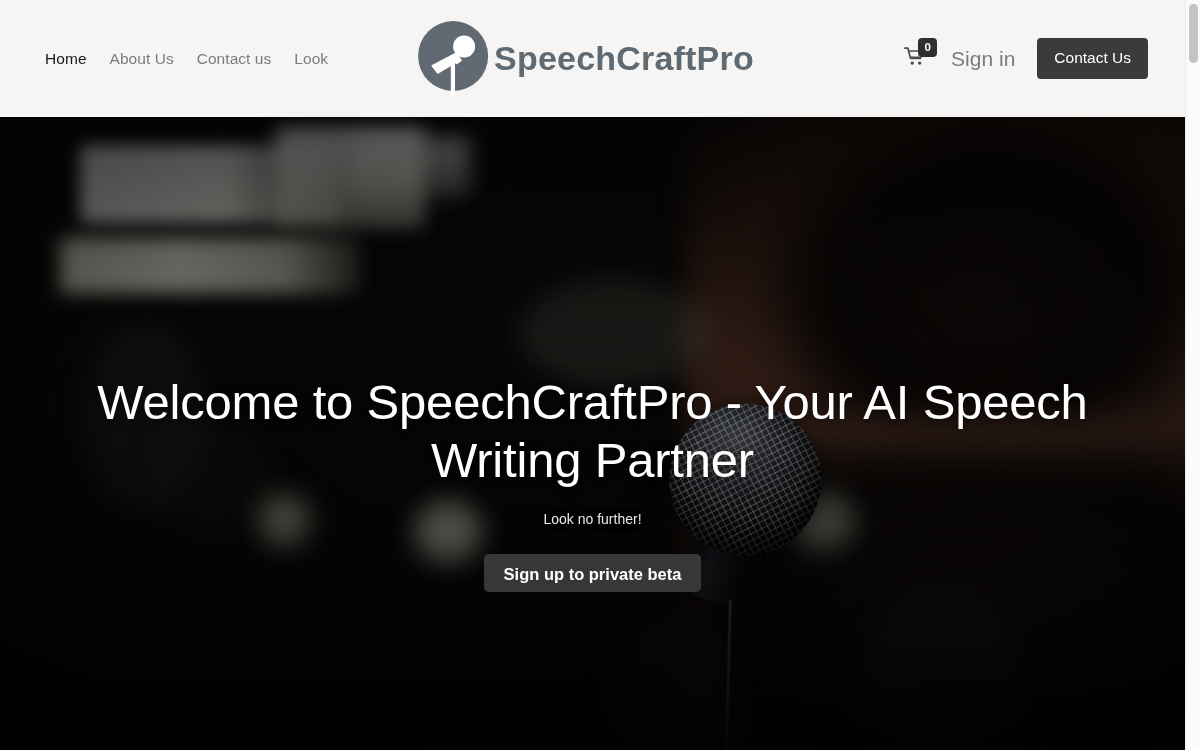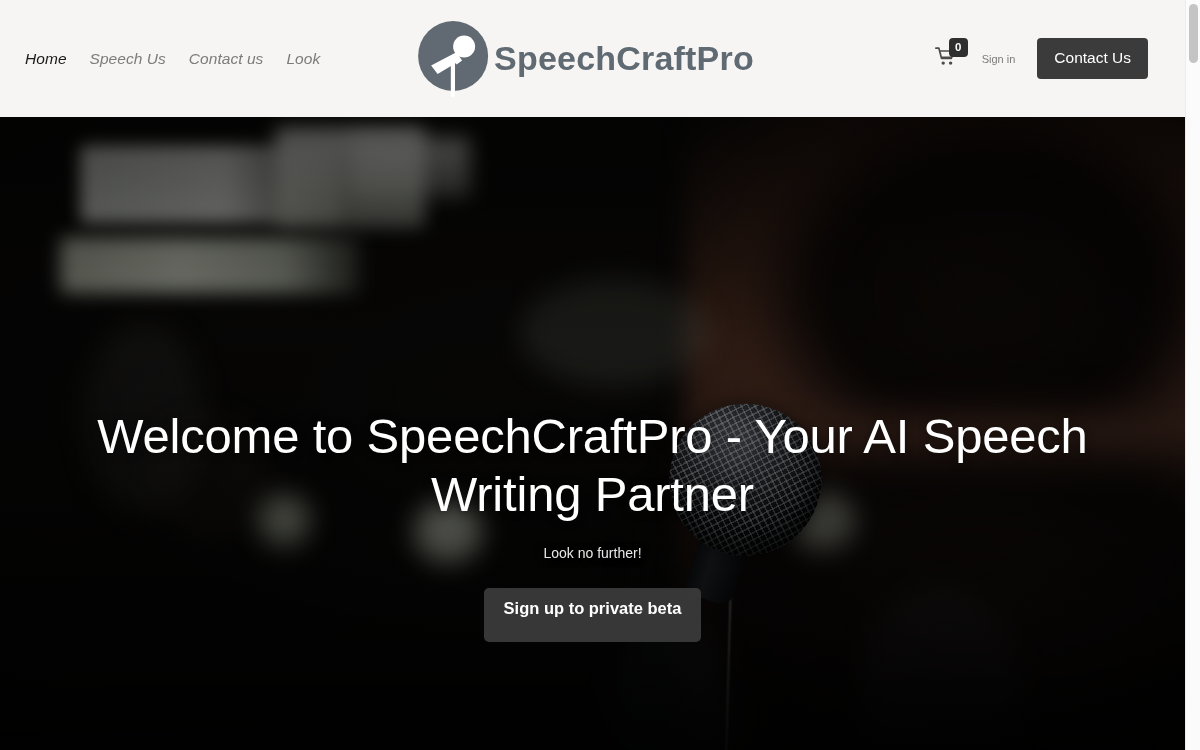--- a/index.html
+++ b/index.html
@@ -37,23 +37,22 @@
     background: #f6f5f3;
     display: flex;
     align-items: center;
     z-index: 5;
   }
 
   .nav-left {
     display: flex;
     align-items: flex-start;
     gap: 23px;
-    padding-left: 25px;
+    padding-left: 45px;
     flex: 0 0 auto;
-    font-style: italic;
   }
   .nav-link {
     font-size: 15.5px;
     color: #7c7c7c;
     text-decoration: none;
     letter-spacing: 0.05px;
     white-space: nowrap;
     cursor: pointer;
   }
   .nav-link.active {
@@ -113,21 +112,21 @@
     border-radius: 4px;
     background: #2f2f2f;
     color: #ffffff;
     font-size: 11.5px;
     font-weight: 700;
     line-height: 19px;
     text-align: center;
   }
 
   .signin-link {
-    font-size: 11px;
+    font-size: 21px;
     color: #7c7c7c;
     text-decoration: none;
     margin-right: 22px;
     white-space: nowrap;
     cursor: pointer;
   }
 
   .btn-contact {
     background: #3b3b3b;
     color: #ffffff;
@@ -289,21 +288,20 @@
     z-index: 3;
   }
   .hero-title {
     width: 1000px;
     font-size: 49px;
     line-height: 58px;
     font-weight: 400;
     color: #ffffff;
     letter-spacing: -0.2px;
     text-shadow: 0 1px 10px rgba(0,0,0,.45);
-    margin-top: 34px;
   }
   .hero-sub {
     margin-top: 26px;
     font-size: 17.5px;
     line-height: 26px;
     color: #f2f2f2;
     font-weight: 400;
     text-shadow: 0 1px 8px rgba(0,0,0,.5);
   }
   .hero-sub2 {
@@ -316,21 +314,21 @@
   }
   .btn-beta {
     margin-top: 22px;
     background: rgba(63,63,63,.88);
     color: #ffffff;
     border: none;
     border-radius: 5px;
     font-family: "Liberation Sans", sans-serif;
     font-size: 16.5px;
     font-weight: 700;
-    padding: 11px 20px 24px;
+    padding: 11px 20px 8px;
     cursor: pointer;
     white-space: nowrap;
   }
 
   
   .scrollbar {
     position: absolute;
     right: 0; top: 0;
     width: 15px;
     height: 750px;
@@ -353,21 +351,21 @@
 <body>
 
 <div class="viewport">
 
   <div class="page">
 
     <header class="site-header">
 
       <nav class="nav-left">
         <a class="nav-link active" href="#">Home</a>
-        <a class="nav-link" href="#">Speech Us</a>
+        <a class="nav-link" href="#">About Us</a>
         <a class="nav-link" href="#">Contact us</a>
         <a class="nav-link" href="#">Look</a>
       </nav>
 
       <div class="brand">
         <span class="brand-mark">
           <svg width="75" height="78" viewBox="0 0 75 78" aria-hidden="true">
             <circle cx="37.5" cy="36" r="35" fill="#616a72"></circle>
             <g fill="#ffffff">
               <circle cx="48.5" cy="26.5" r="11"></circle>

